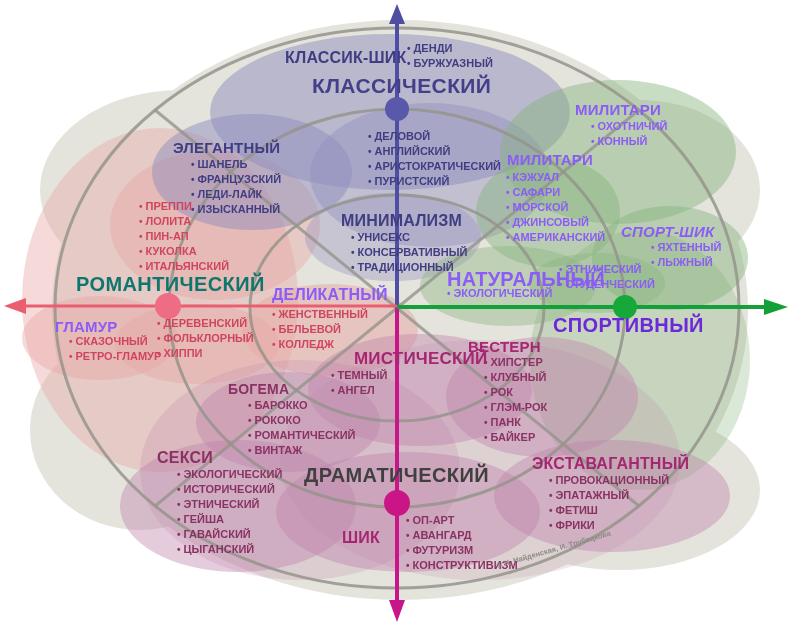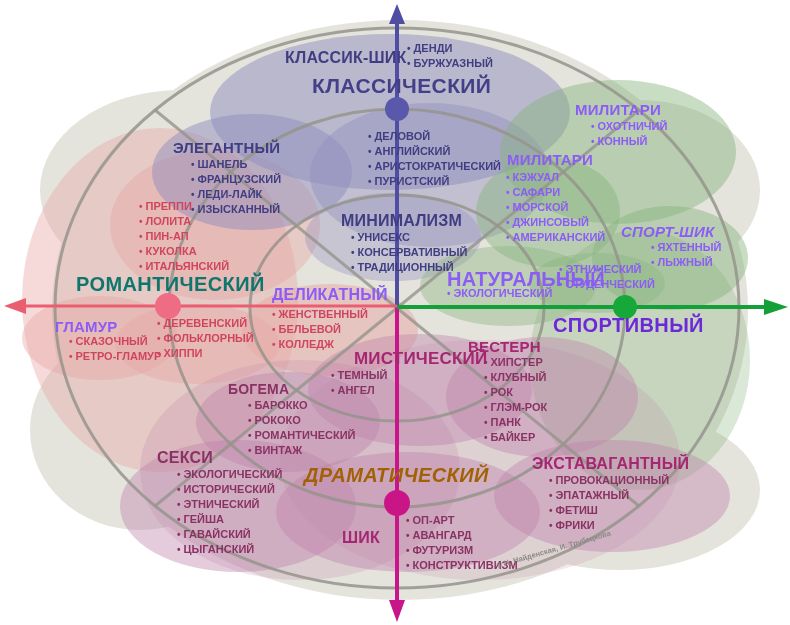--- a/index.html
+++ b/index.html
@@ -18,21 +18,21 @@
   .blue{color:#403d82;}
   .green{color:#8b5cf6;}
   .red{color:#d0455e;}
   .redh{color:#8b5cf6;}
   .plum{color:#8a3263;}
   .mag{color:#a52671;}
   
   #t-classic{left:312px;top:74px;color:#433f88;font-size:21px;}
   #t-sport{left:553px;top:314px;color:#6d28d9;}
   #t-romantic{left:76px;top:273px;color:#0f766e;}
-  #t-dramatic{left:304px;top:464px;color:#a16207;font-style:italic;}
+  #t-dramatic{left:304px;top:464px;color:#404040;}
   
   #h-classic-chic{left:285px;top:49px;font-size:16px;text-align:right;}
   #l-classic-chic{left:407px;top:41px;}
   #l-classic-core{left:368px;top:129px;}
   #h-minimalism{left:341px;top:212px;font-size:16px;text-align:right;}
   #l-minimalism{left:351px;top:230px;}
   #h-elegant{left:173px;top:139px;}
   #l-elegant{left:191px;top:157px;}
   #l-preppy{left:139px;top:199px;}
   #h-militari-outer{left:575px;top:101px;}

